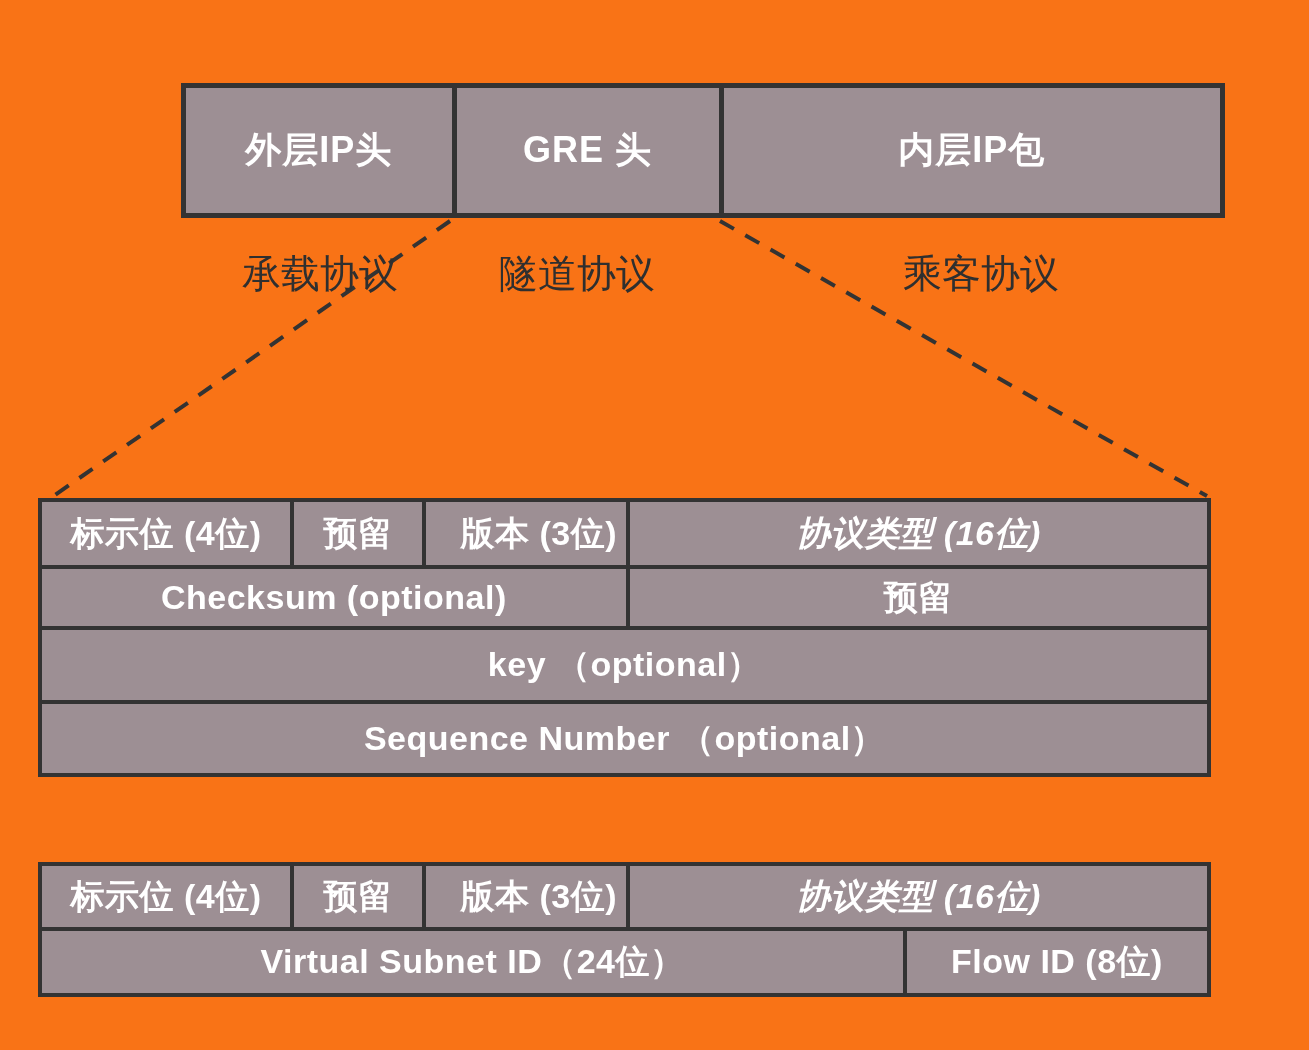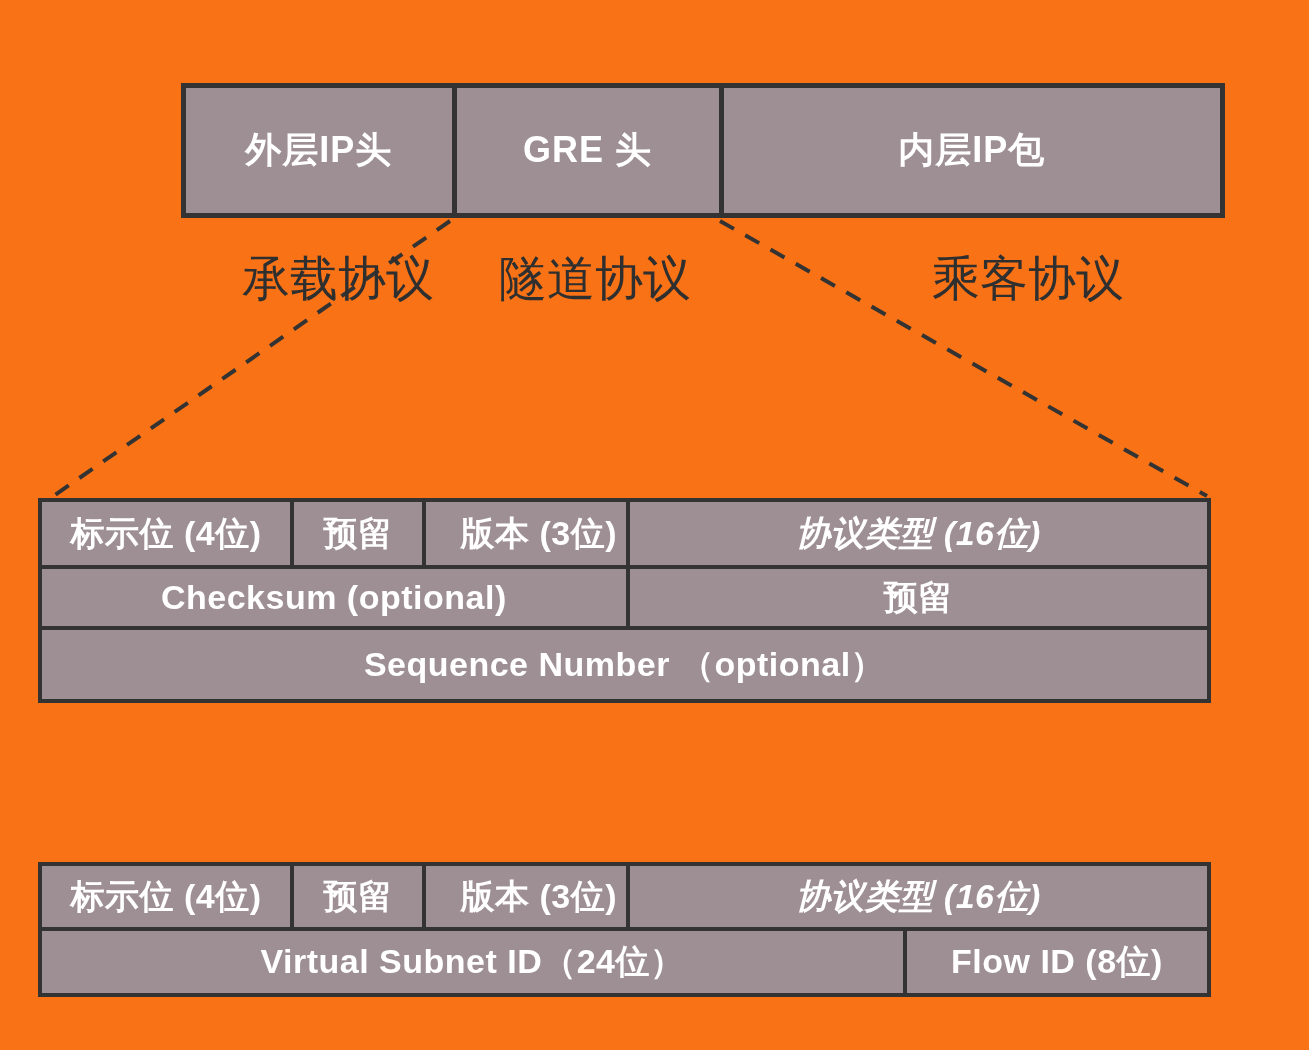--- a/index.html
+++ b/index.html
@@ -43,27 +43,27 @@
     letter-spacing: 1px;
   }
   .pcell + .pcell { border-left: 5px solid #333333; }
   .pc1 { width: 25.7%; }
   .pc2 { width: 25.8%; }
   .pc3 { width: 48.5%; }
   
   .proto-label {
     position: absolute;
     top: 247px;
-    font-size: 48px;
+    font-size: 39px;
     color: #2f2f2f;
     white-space: nowrap;
   }
   .pl1 { left: 242px; }
   .pl2 { left: 499px; }
-  .pl3 { left: 932px; }
+  .pl3 { left: 903px; }
   
   .ftable {
     position: absolute;
     left: 38px;
     width: 1173px;
     box-sizing: border-box;
     border: 4px solid #333333;
     background: #9d8f94;
   }
   .gre-table { top: 498px; }
@@ -135,20 +135,23 @@
     <div class="trow gre-r1">
       <div class="tcell w-flag">标示位 (4位)</div>
       <div class="tcell w-rsv">预留</div>
       <div class="tcell w-ver">版本 (3位)</div>
       <div class="tcell w-proto">协议类型 (16位)</div>
     </div>
     <div class="trow gre-r2">
       <div class="tcell w-half-l">Checksum (optional)</div>
       <div class="tcell w-half-r">预留</div>
     </div>
+    <div class="trow gre-r3">
+      <div class="tcell w-full">key （optional）</div>
+    </div>
     <div class="trow gre-r4">
       <div class="tcell w-full">Sequence Number （optional）</div>
     </div>
   </div>
 
   <div class="ftable nvgre-table">
     <div class="trow nv-r1">
       <div class="tcell w-flag">标示位 (4位)</div>
       <div class="tcell w-rsv">预留</div>
       <div class="tcell w-ver">版本 (3位)</div>

